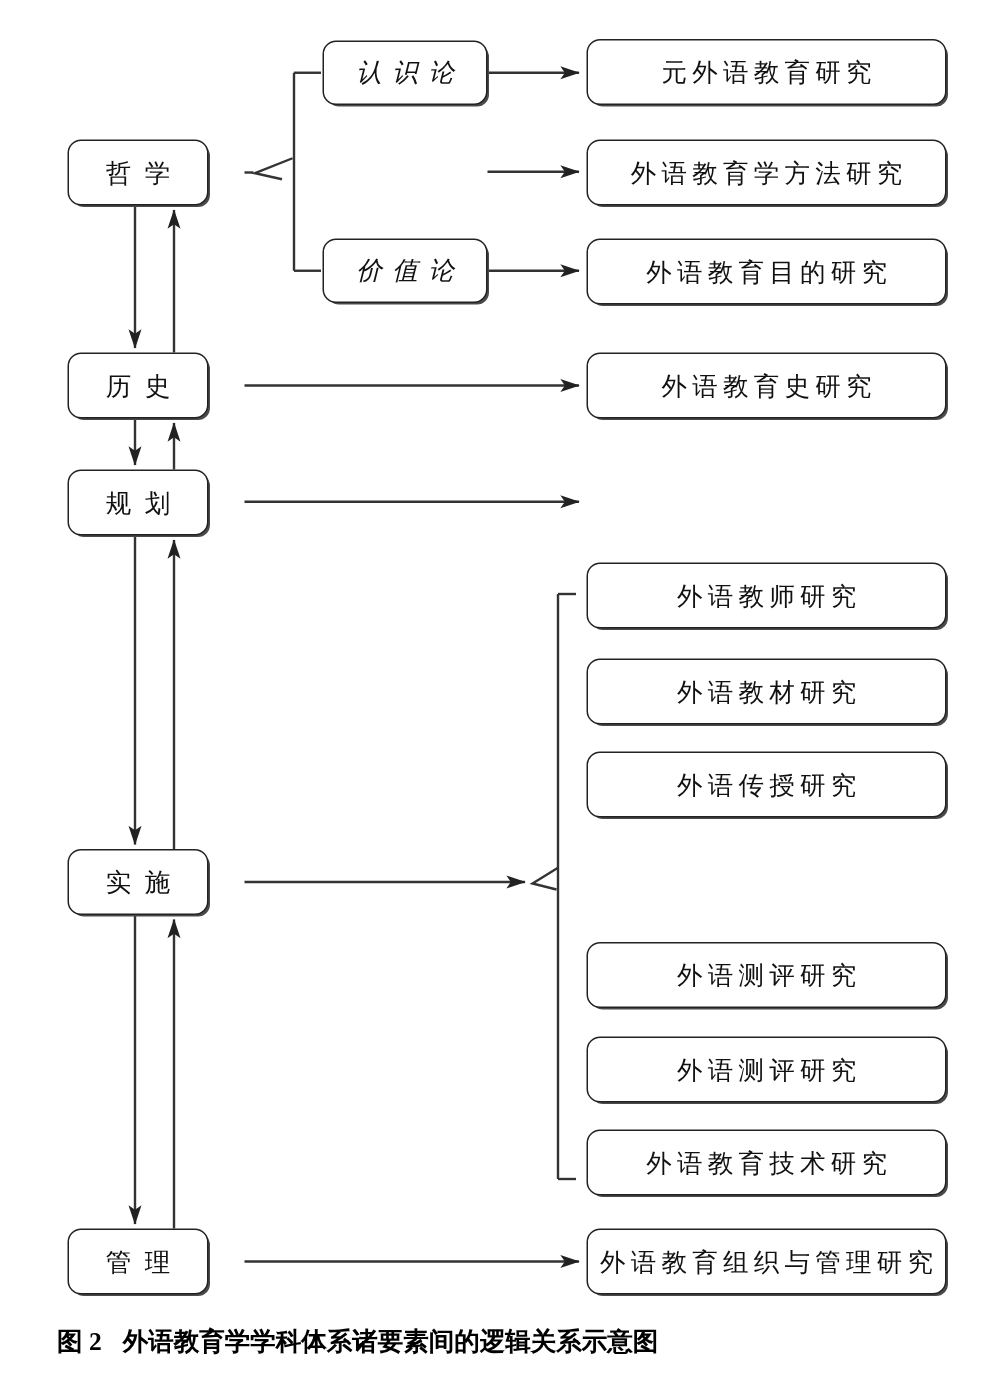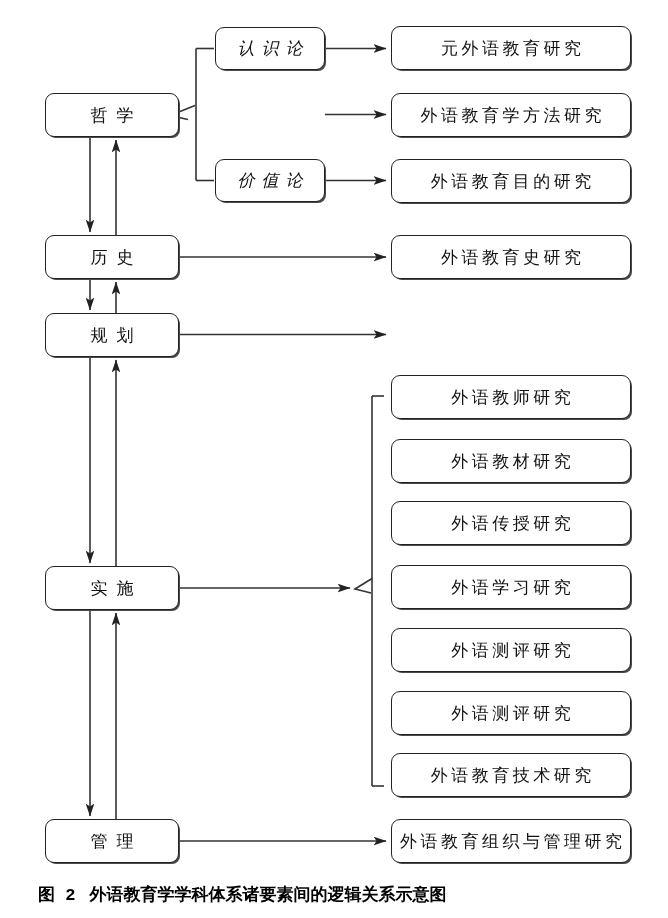--- a/index.html
+++ b/index.html
@@ -19,31 +19,31 @@
     align-items: center;
     justify-content: center;
     background: #ffffff;
     border: 1.6px solid #222222;
     border-radius: 9px;
     box-shadow: 2px 2px 0 -1px #4a4a4a;
     color: #111111;
     font-size: 17px;
     white-space: nowrap;
   }
-  .nL { width: 134px; height: 44px; letter-spacing: 9px; padding-left: 9px; }
+  .nL { width: 94px; height: 44px; letter-spacing: 9px; padding-left: 9px; }
   .nM { width: 110px; height: 43px; letter-spacing: 7px; padding-left: 7px; font-style: italic; }
   .nR { width: 240px; height: 44px; letter-spacing: 3.5px; padding-left: 3.5px; }
   .caption {
     position: absolute;
     left: 38px;
     top: 883px;
     display: flex;
     align-items: baseline;
     gap: 14px;
-    font-family: Liberation Mono, monospace;
+    font-family: Liberation Serif, serif;
     font-weight: 700;
     font-size: 17px;
     color: #000000;
     white-space: nowrap;
   }
 </style>
 </head>
 <body>
 
 <div class="stage">
@@ -96,21 +96,20 @@
   <div class="node nM" style="left:215px; top:27px">认识论</div>
   <div class="node nM" style="left:215px; top:159px">价值论</div>
 
   <div class="node nR" style="left:391px; top:26px">元外语教育研究</div>
   <div class="node nR" style="left:391px; top:93px">外语教育学方法研究</div>
   <div class="node nR" style="left:391px; top:159px">外语教育目的研究</div>
   <div class="node nR" style="left:391px; top:235px">外语教育史研究</div>
   <div class="node nR" style="left:391px; top:375px">外语教师研究</div>
   <div class="node nR" style="left:391px; top:439px">外语教材研究</div>
   <div class="node nR" style="left:391px; top:501px">外语传授研究</div>
-  <div class="node nR" style="left:391px; top:565px">外语学习研究</div>
   <div class="node nR" style="left:391px; top:628px">外语测评研究</div>
   <div class="node nR" style="left:391px; top:691px">外语测评研究</div>
   <div class="node nR" style="left:391px; top:753px">外语教育技术研究</div>
   <div class="node nR" style="left:391px; top:819px">外语教育组织与管理研究</div>
 
   <div class="caption">
     <span>图 2</span>
     <span>外语教育学学科体系诸要素间的逻辑关系示意图</span>
   </div>
 

